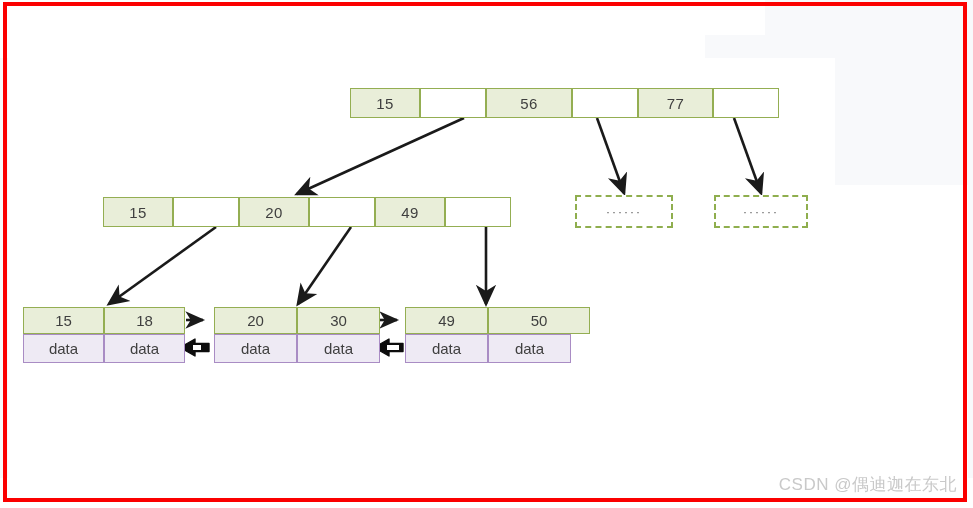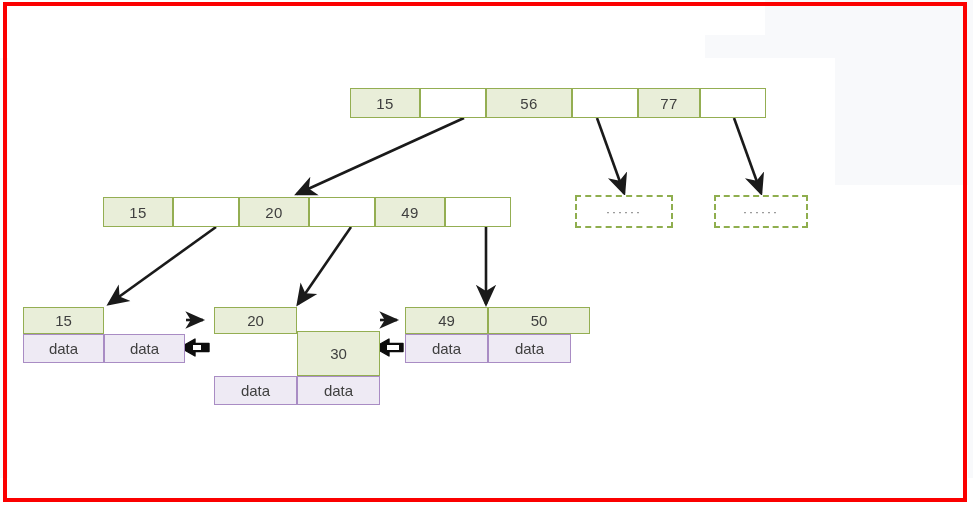--- a/index.html
+++ b/index.html
@@ -121,64 +121,66 @@
         <path d="M369,347.5 L384,339 L384,343.5 L398,343.5 L398,351.5 L384,351.5 L384,356 Z" fill="#0d0d0d" stroke="#0d0d0d" stroke-width="1.4" stroke-linejoin="round"></path>
         <path d="M382,345 L394,345 L394,350 L382,350 Z" fill="#ffffff"></path>
       </g>
     </svg>
 
     <div class="node" id="root-node" style="left:345px;top:88px;">
       <div class="cell" style="width:70px;height:30px;">15</div>
       <div class="cell ptr" style="width:66px;height:30px;"></div>
       <div class="cell" style="width:86px;height:30px;">56</div>
       <div class="cell ptr" style="width:66px;height:30px;"></div>
-      <div class="cell" style="width:62px;height:30px;">77</div>
+      <div class="cell" style="width:75px;height:30px;">77</div>
       <div class="cell ptr" style="width:66px;height:30px;"></div>
     </div>
 
     <div class="node" id="internal-node" style="left:98px;top:197px;">
       <div class="cell" style="width:70px;height:30px;">15</div>
       <div class="cell ptr" style="width:66px;height:30px;"></div>
       <div class="cell" style="width:70px;height:30px;">20</div>
       <div class="cell ptr" style="width:66px;height:30px;"></div>
       <div class="cell" style="width:70px;height:30px;">49</div>
       <div class="cell ptr" style="width:66px;height:30px;"></div>
     </div>
 
     <div class="dashed-box" style="left:570px;top:195px;width:98px;height:33px;">······</div>
     <div class="dashed-box" style="left:709px;top:195px;width:94px;height:33px;">······</div>
 
     <div class="leaf" style="left:18px;top:307px;">
       <div class="keys">
         <div class="kcell" style="width:81px;height:27px;">15</div>
+        <div class="kcell" style="width:81px;height:27px;">18</div>
       </div>
       <div class="vals">
         <div class="vcell" style="width:81px;height:29px;">data</div>
         <div class="vcell" style="width:81px;height:29px;">data</div>
       </div>
     </div>
 
     <div class="leaf" style="left:209px;top:307px;">
       <div class="keys">
         <div class="kcell" style="width:83px;height:27px;">20</div>
-        <div class="kcell" style="width:83px;height:45px;margin-top:24px;">30</div>
+        <div class="kcell" style="width:83px;height:27px;">30</div>
       </div>
       <div class="vals">
         <div class="vcell" style="width:83px;height:29px;">data</div>
         <div class="vcell" style="width:83px;height:29px;">data</div>
       </div>
     </div>
 
     <div class="leaf" style="left:400px;top:307px;">
       <div class="keys">
         <div class="kcell" style="width:83px;height:27px;">49</div>
         <div class="kcell" style="width:102px;height:27px;">50</div>
       </div>
       <div class="vals">
         <div class="vcell" style="width:83px;height:29px;">data</div>
         <div class="vcell" style="width:83px;height:29px;">data</div>
       </div>
     </div>
 
   </div>
 
+  <div id="watermark">CSDN @偶迪迦在东北</div>
   <div id="red-frame"></div>
 </div>
 
 </body></html>

